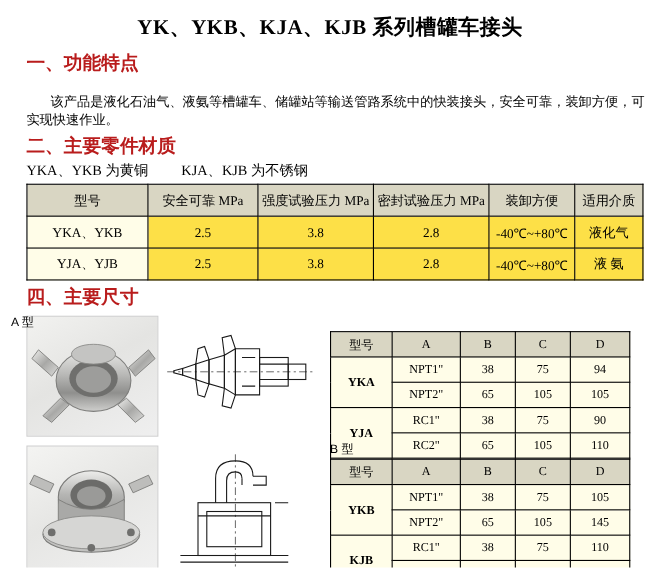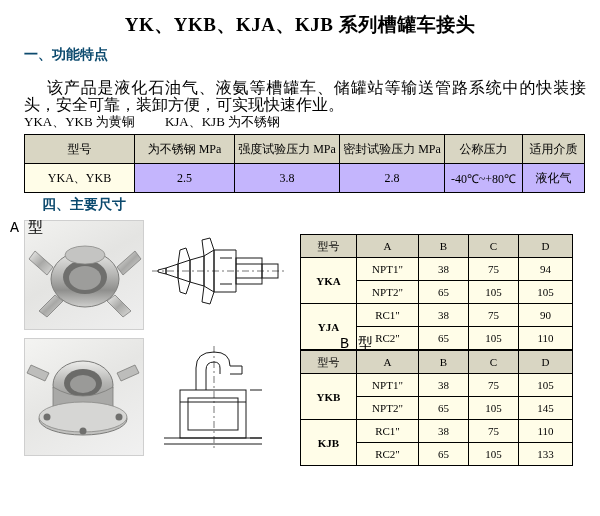--- a/index.html
+++ b/index.html
@@ -24,28 +24,28 @@
   }
   .title {
     text-align: center;
     font-size: 19px;
     font-weight: bold;
     letter-spacing: 0.5px;
     margin: 4px 0 8px 0;
     font-family: "Liberation Serif", serif;
   }
   .sec-head {
-    color: #0c4a6e;
+    color: #b91c1c;
     font-weight: bold;
-    font-size: 14px;
+    font-size: 17px;
     margin: 3px 0 2px 14px;
     font-family: Liberation Sans, sans-serif;
   }
   .body-text {
-    font-size: 16px;
+    font-size: 12px;
     line-height: 17px;
     margin: 15px 4px 0 14px;
     text-align: justify;
     font-family: Liberation Sans, sans-serif;
   }
   .body-text .indent {
     display: inline-block;
     width: 22px;
   }
   .mat-line {
@@ -71,21 +71,21 @@
     font-size: 12px;
     height: 26px;
     font-family: "Liberation Serif", serif;
   }
   table.perf thead th {
     background: #d9d6c3;
     font-weight: normal;
     font-size: 12px;
   }
   table.perf tbody td {
-    background: #c4b5fd;
+    background: #fde047;
   }
   table.perf tbody td.firstcol {
     background: #fffde8;
   }
 
   
   .dims-wrap {
     position: relative;
     margin-top: 4px;
     width: 580px;
@@ -102,24 +102,24 @@
   .draw {
     position: absolute;
     box-sizing: border-box;
     overflow: hidden;
   }
   .draw-a { left: 140px; top: 2px; width: 140px; height: 110px; }
   .draw-b { left: 140px; top: 120px; width: 140px; height: 118px; }
 
   .tbl-label {
     position: absolute;
-    font-size: 15px;
-    font-family: Liberation Mono, monospace;
-  }
-  .lbl-b { left: 290px; top: 116px; padding-left: 40px; }
+    font-size: 11px;
+    font-family: Liberation Sans, sans-serif;
+  }
+  .lbl-b { left: 290px; top: 116px; }
 
   table.dim {
     border-collapse: collapse;
     table-layout: fixed;
     width: 272px;
     position: absolute;
   }
   table.dim.a { left: 290px; top: 16px; }
   table.dim.b { left: 290px; top: 132px; }
   table.dim th, table.dim td {
@@ -134,63 +134,72 @@
     font-weight: normal;
   }
   table.dim tbody td {
     background: #fffde8;
   }
   table.dim tbody td.model {
     background: #fffde8;
     font-weight: bold;
   }
   .sec4-head {
-    margin-left: 32px;
+    margin-left: 14px;
   }
 </style>
 </head>
 <body>
 
 <div class="page">
 
   <div class="title">YK、YKB、KJA、KJB 系列槽罐车接头</div>
 
   <div class="sec-head">一、功能特点</div>
   <div class="body-text"><span class="indent"></span><span>该产品是液化石油气、液氨等槽罐车、储罐站等输送管路系统中的快装接头，安全可靠，装卸方便，可实现快速作业。</span></div>
 
+  <div class="sec-head">二、主要零件材质</div>
   <div class="mat-line"><span>YKA、YKB 为黄铜</span><span class="gap"></span><span>KJA、KJB 为不锈钢</span></div>
 
 
   <table class="perf">
     <colgroup>
       <col style="width:110px">
       <col style="width:100px">
       <col style="width:105px">
       <col style="width:105px">
       <col style="width:78px">
       <col style="width:62px">
     </colgroup>
     <thead>
       <tr>
         <th>型号</th>
-        <th>为不锈钢 MPa</th>
+        <th>安全可靠 MPa</th>
         <th>强度试验压力 MPa</th>
         <th>密封试验压力 MPa</th>
-        <th>公称压力</th>
+        <th>装卸方便</th>
         <th>适用介质</th>
       </tr>
     </thead>
     <tbody>
       <tr>
         <td class="firstcol">YKA、YKB</td>
         <td>2.5</td>
         <td>3.8</td>
         <td>2.8</td>
         <td>-40℃~+80℃</td>
         <td>液化气</td>
+      </tr>
+      <tr>
+        <td class="firstcol">YJA、YJB</td>
+        <td>2.5</td>
+        <td>3.8</td>
+        <td>2.8</td>
+        <td>-40℃~+80℃</td>
+        <td>液 氨</td>
       </tr>
     </tbody>
   </table>
 
   <div class="sec-head sec4-head">四、主要尺寸</div>
 
   <div class="dims-wrap">
 
     <div class="photo photo-a">
       <svg width="118" height="108" viewBox="0 0 118 108">

